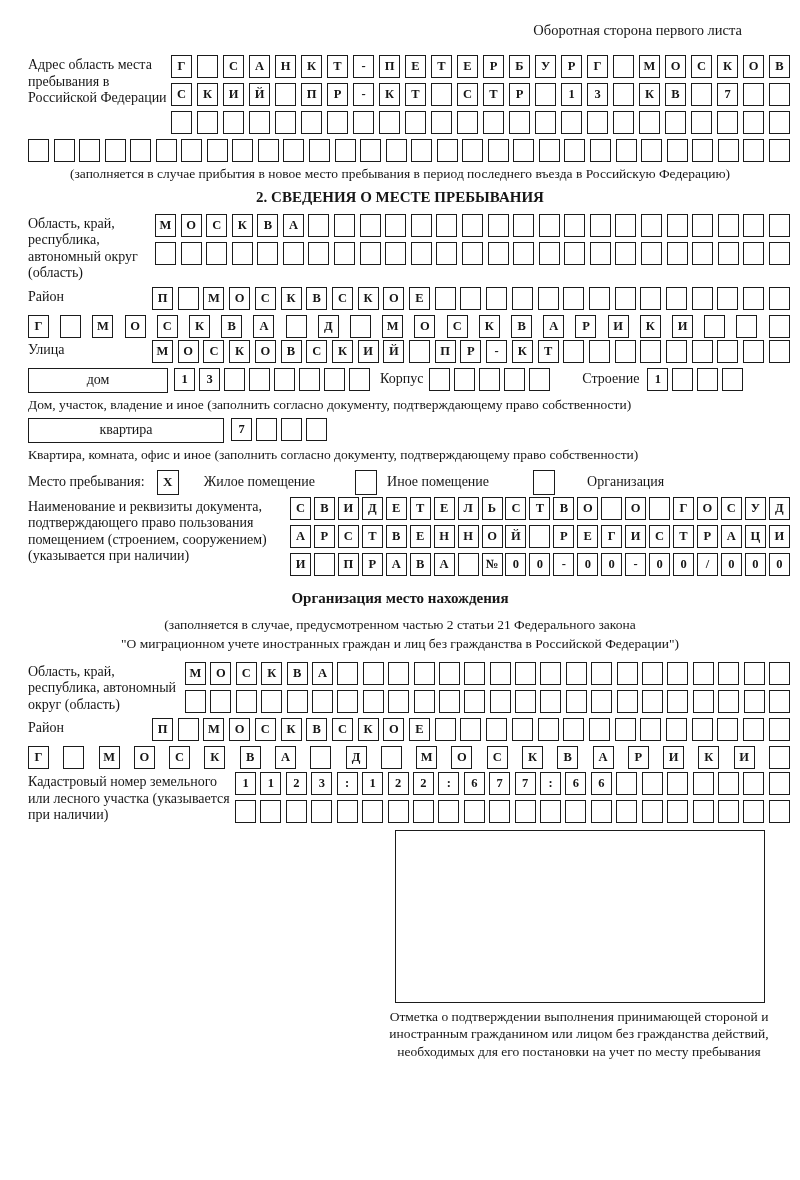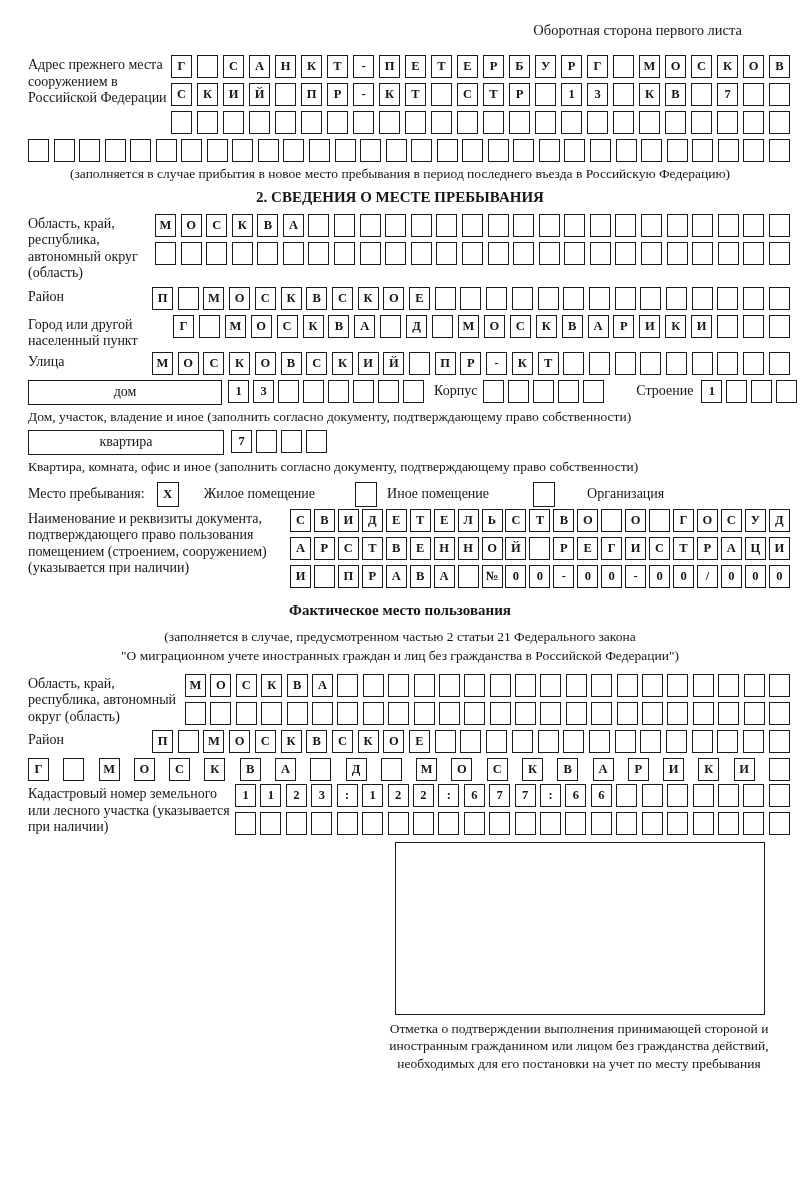--- a/index.html
+++ b/index.html
@@ -59,21 +59,21 @@
   .mark-caption { width: 452px; margin-left: -42px; text-align: center; font-size: 13.5px; line-height: 1.3; margin-top: 5px; }
 </style>
 </head>
 <body>
 
 <div class="page">
 
   <div class="note">Оборотная сторона первого листа</div>
 
   <div class="field">
-    <div class="flabel" style="width:143px">Адрес прежнего места сооружением в Российской Федерации</div>
+    <div class="flabel" style="width:143px">Адрес область места пребывания в Российской Федерации</div>
     <div class="rows">
       <div class="cellrow">
           <div class="cell">Г</div>
           <div class="cell"></div>
           <div class="cell">С</div>
           <div class="cell">А</div>
           <div class="cell">Н</div>
           <div class="cell">К</div>
           <div class="cell">Т</div>
           <div class="cell">-</div>
@@ -271,21 +271,20 @@
           <div class="cell"></div>
           <div class="cell"></div>
           <div class="cell"></div>
           <div class="cell"></div>
           <div class="cell"></div>
         </div>
     </div>
   </div>
 
   <div class="field" style="margin-bottom:2px">
-    <div class="flabel" style="width:145px">Город или другой населенный пункт</div>
     <div class="rows">
       <div class="cellrow">
           <div class="cell">Г</div>
           <div class="cell"></div>
           <div class="cell">М</div>
           <div class="cell">О</div>
           <div class="cell">С</div>
           <div class="cell">К</div>
           <div class="cell">В</div>
           <div class="cell">А</div>
@@ -336,21 +335,21 @@
           <div class="cell"></div>
           <div class="cell"></div>
           <div class="cell"></div>
           <div class="cell"></div>
           <div class="cell"></div>
         </div>
     </div>
   </div>
 
   <div class="house-row">
-    <div class="named-box" style="width:194px">дом</div>
+    <div class="named-box" style="width:140px">дом</div>
     <div class="cellrow compact" style="margin-left:6px">
         <div class="cell">1</div>
         <div class="cell">3</div>
         <div class="cell"></div>
         <div class="cell"></div>
         <div class="cell"></div>
         <div class="cell"></div>
         <div class="cell"></div>
         <div class="cell"></div>
       </div>
@@ -461,21 +460,21 @@
           <div class="cell">0</div>
           <div class="cell">0</div>
           <div class="cell">/</div>
           <div class="cell">0</div>
           <div class="cell">0</div>
           <div class="cell">0</div>
         </div>
     </div>
   </div>
 
-  <div class="sub-title">Фактическое место пользования</div>
+  <div class="sub-title">Организация место нахождения</div>
   <div class="sub-caption">
     <span>(заполняется в случае, предусмотренном частью 2 статьи 21 Федерального закона</span><br>
     <span>"О миграционном учете иностранных граждан и лиц без гражданства в Российской Федерации")</span>
   </div>
 
   <div class="field">
     <div class="flabel" style="width:157px">Область, край, республика, автономный округ (область)</div>
     <div class="rows">
       <div class="cellrow">
           <div class="cell">М</div>

